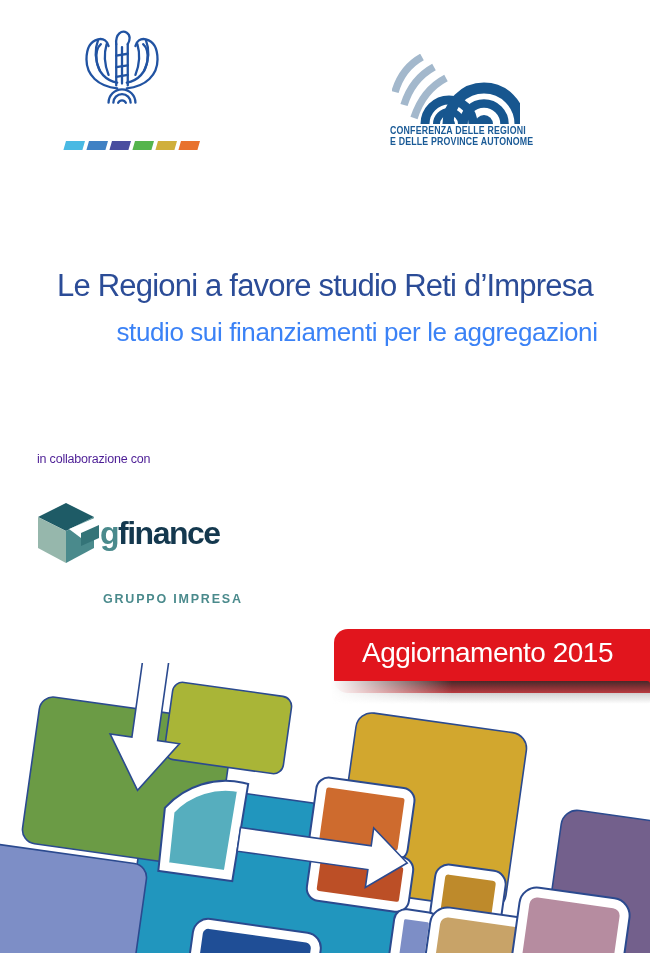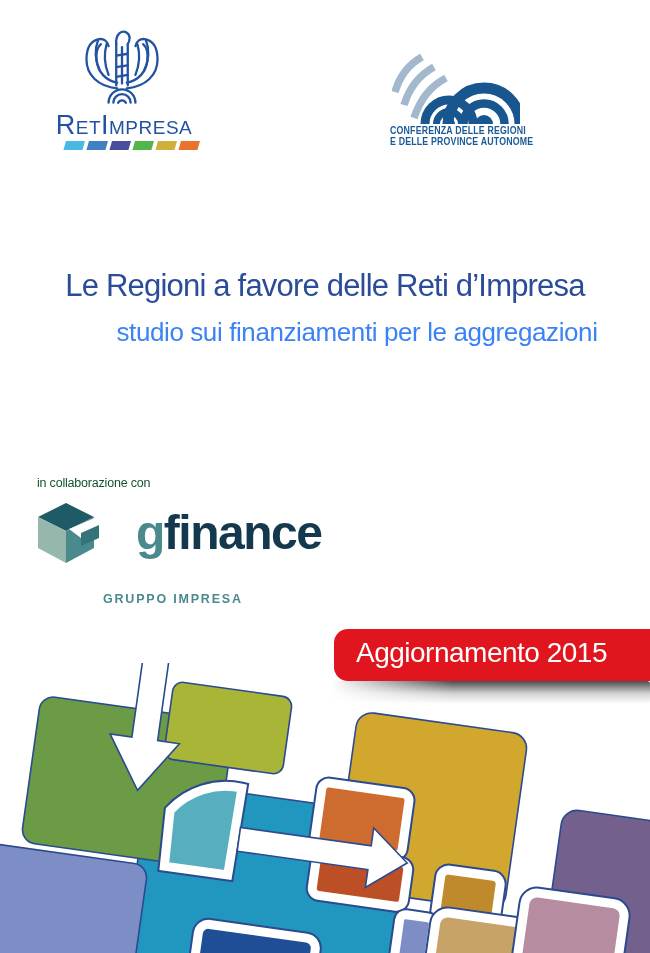--- a/index.html
+++ b/index.html
@@ -28,34 +28,34 @@
   
   .title-main{
     left:0;top:268px;width:650px;text-align:center;
     font-size:31px;letter-spacing:-.8px;color:#2B4C97;font-weight:400;
   }
   .title-sub{
     left:0;top:317px;width:650px;text-align:center;
     font-size:26px;letter-spacing:-.4px;color:#3b82f6;font-weight:400;padding-left:32px;
   }
   
-  .collab-label{left:37px;top:476px;font-size:12.5px;letter-spacing:-.2px;color:#14532d;}
+  .collab-label{left:37px;top:452px;font-size:12.5px;letter-spacing:-.2px;color:#4c1d95;}
   .gf-icon{left:33px;top:502px;}
   .gf-word{
-    left:100px;top:511px;font-size:48px;font-weight:bold;letter-spacing:-1.5px;line-height:44px;margin-left:36px;
+    left:100px;top:511px;font-size:32px;font-weight:bold;letter-spacing:-1.5px;line-height:44px;
   }
   .gf-word .g{color:#4A8A8C;}
   .gf-word .rest{color:#14384E;}
   .gf-tagline{left:103px;top:555px;font-size:12.5px;font-weight:bold;letter-spacing:1.8px;color:#4A8A8C;margin-top:37px;}
   
   .banner{
-    left:334px;top:629px;width:316px;height:52px;
+    left:334px;top:629px;width:316px;height:64px;
     background:#E1151D;border-radius:14px 0 0 14px;
     color:#fff;font-size:28px;letter-spacing:-.5px;
-    line-height:47px;padding-left:22px;box-sizing:border-box;white-space:nowrap;
+    line-height:47px;padding-left:28px;box-sizing:border-box;white-space:nowrap;
   }
   .swoosh{
     left:331px;top:681px;width:319px;height:23px;border-radius:3px;
     background:
       linear-gradient(to right, #ffffff 0%, rgba(255,255,255,0) 38%),
       linear-gradient(to bottom, rgba(45,45,45,.85) 0%, rgba(130,130,130,.35) 55%, rgba(255,255,255,0) 100%);
   }
   .artwork{left:0;top:663px;}
 </style>
 </head>
@@ -79,21 +79,20 @@
       <path d="M44 17 L44 60 M56 17 L56 60 M50 20 L50 58"></path>
       <path d="M44 29 L56 27 M44 41 L56 39 M44 51 L56 49"></path>
 
       <path d="M44 17 C 43 6 50 2 55 5 C 59 7.5 58.5 13 56 17"></path>
 
       <path d="M36 78 A 14 14 0 0 1 64 78"></path>
       <path d="M41 78 A 9 9 0 0 1 59 78"></path>
       <path d="M46 78 A 4.5 4.5 0 0 1 54 78"></path>
     </g>
   </svg>
-  <div class="abs reti-word">RetImpresa</div>
   <svg class="abs stripe" width="140" height="10" viewBox="0 0 140 10">
     <g transform="translate(2 0)">
       <rect x="2" y="0" width="19" height="9" transform="skewX(-16)" fill="#49B9E3"></rect>
       <rect x="25" y="0" width="19" height="9" transform="skewX(-16)" fill="#4081C4"></rect>
       <rect x="48" y="0" width="19" height="9" transform="skewX(-16)" fill="#4A4E9F"></rect>
       <rect x="71" y="0" width="19" height="9" transform="skewX(-16)" fill="#55B54D"></rect>
       <rect x="94" y="0" width="19" height="9" transform="skewX(-16)" fill="#D0AF3B"></rect>
       <rect x="117" y="0" width="19" height="9" transform="skewX(-16)" fill="#E8722E"></rect>
     </g>
   </svg>
@@ -115,21 +114,21 @@
     </g>
     <path d="M83 70 A 9 9 0 0 1 101 70 Z" fill="#17568F"></path>
   </svg>
   <div class="abs conf-text">
     <span class="squeeze">
       <span>CONFERENZA DELLE REGIONI</span><br>
       <span>E DELLE PROVINCE AUTONOME</span>
     </span>
   </div>
 
-  <div class="abs title-main">Le Regioni a favore delle Reti d’Impresa</div>
+  <div class="abs title-main">Le Regioni a favore studio Reti d’Impresa</div>
   <div class="abs title-sub">studio sui finanziamenti per le aggregazioni</div>
 
   <div class="abs collab-label">in collaborazione con</div>
   <svg class="abs gf-icon" width="66" height="62" viewBox="0 0 66 62">
     <polygon points="5,15 33,1 61,15 33,29" fill="#1E5B66"></polygon>
     <polygon points="5,15 33,29 33,61 5,46" fill="#96B7AC"></polygon>
     <polygon points="33,29 61,15 61,46 33,61" fill="#4A8A8C"></polygon>
     <polygon points="36,27 66,14 66,26 48,36" fill="#ffffff"></polygon>
     <polygon points="48,31 66,23 66,36 48,44" fill="#347478"></polygon>
   </svg>

